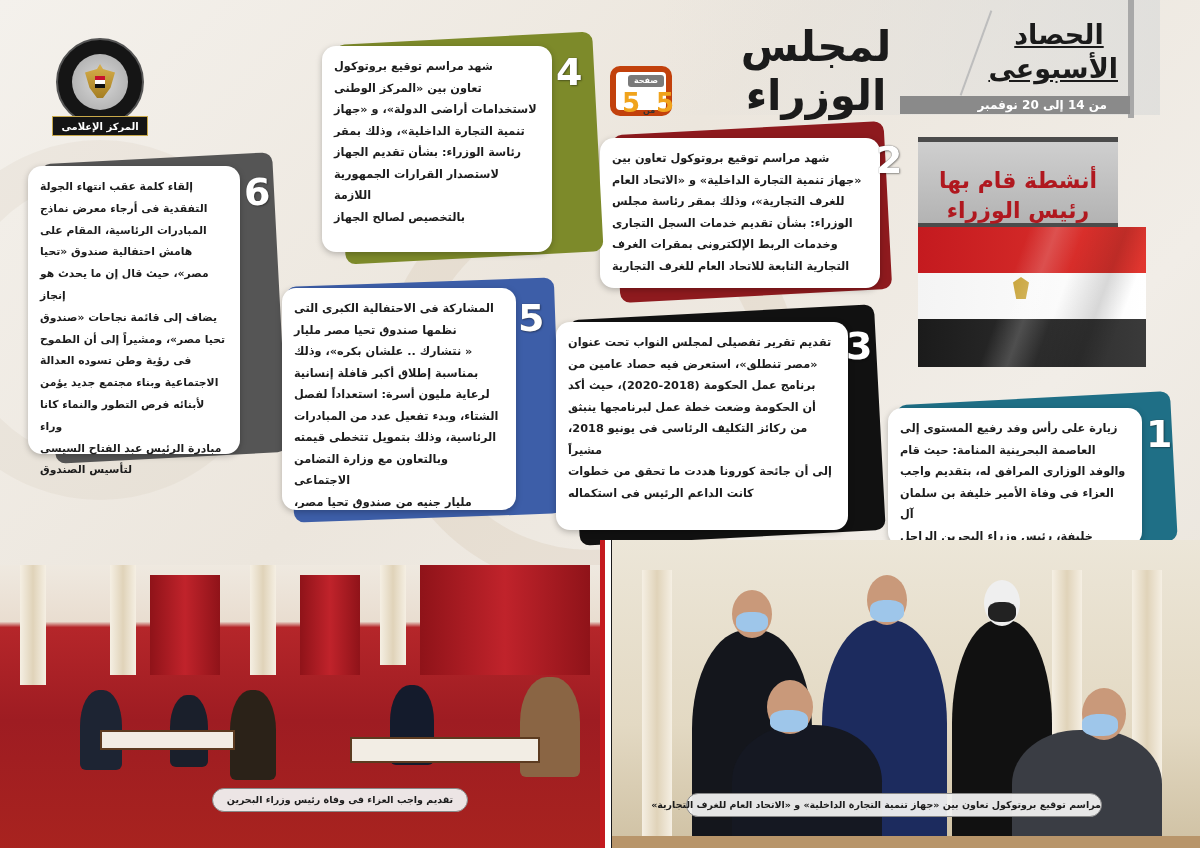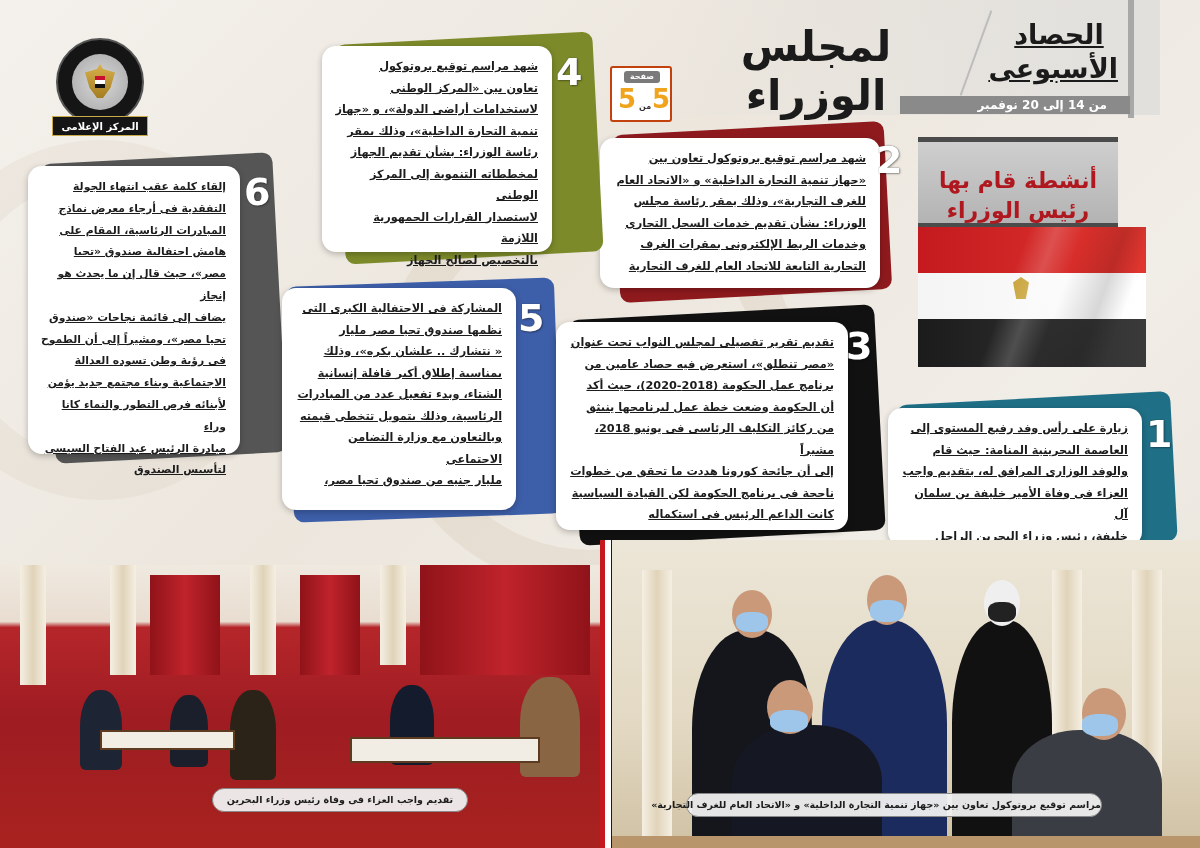--- a/index.html
+++ b/index.html
@@ -35,22 +35,22 @@
   }
   .title-sub {
     position: absolute; left: 1000px; top: 18px; width: 118px;
     font-weight: bold; font-size: 27px; line-height: 34px; color: #1b1b1b; text-align: center; text-decoration: underline;
   }
   .date-range {
     position: absolute; left: 900px; top: 96px; width: 225px; height: 18px;
     font-size: 12px; font-weight: bold; color: #ffffff; text-align: right; padding-right: 18px; line-height: 18px;
   }
   .page-badge {
-    position: absolute; left: 610px; top: 66px; width: 62px; height: 56px;
-    background: #ffffff; border: 2px solid #c2410c; border-radius: 3px;
+    position: absolute; left: 610px; top: 66px; width: 62px; height: 50px;
+    background: #ffffff; border: 6px solid #c2410c; border-radius: 10px;
     direction: ltr; text-align: center;
   }
   .page-badge .lbl {
     position: absolute; left: 12px; top: 3px; width: 36px; height: 12px;
     background: #7a7a7a; color:#fff; border-radius: 3px; font-size: 8px; line-height: 12px; font-weight: bold;
   }
   .page-badge .num { position: absolute; top: 16px; font-size: 26px; font-weight: bold; color: #f0a31c; }
   .page-badge .num.a { left: 6px; } .page-badge .num.b { left: 40px; }
   .page-badge .of { position: absolute; left: 27px; top: 34px; font-size: 8px; font-weight: bold; color: #333; }
 
@@ -103,22 +103,22 @@
   .flag .eagle-sm {
     position: absolute; left: 95px; top: 50px; width: 16px; height: 22px;
     background: #c9a43a; clip-path: polygon(50% 0, 100% 25%, 80% 100%, 20% 100%, 0 25%);
   }
 
   
   .card-back { position: absolute; border-radius: 10px; }
   .card {
     position: absolute; background: #ffffff; border-radius: 14px;
     box-shadow: 0 2px 6px rgba(0,0,0,0.25);
-    padding: 10px 14px 10px 12px; direction: rtl; text-align: right;
-    font-weight: bold; font-size: 11.3px; line-height: 21.5px; color: #1c1c1c; text-decoration: underline;
+    padding: 10px 14px 10px 12px; direction: rtl; text-align: left;
+    font-weight: bold; font-size: 11.3px; line-height: 21.5px; color: #1c1c1c;
   }
   .num-badge {
     position: absolute; font-family: "DejaVu Sans", sans-serif; font-weight: bold;
     font-size: 38px; color: #ffffff; text-shadow: 0 0 1px #333, 1px 1px 2px rgba(0,0,0,0.35);
   }
 
   
   .photo-left {
     position: absolute; left: 0; top: 565px; width: 605px; height: 283px; overflow: hidden;
     background: linear-gradient(180deg, #efe9e0 0%, #e9ddd0 20%, #b5262a 22%, #9e1c22 55%, #a8231f 100%);
@@ -200,21 +200,20 @@
 </div>
 <div class="num-badge" style="left:876px;top:138px;">2</div>
 
 <div class="card-back" style="left:340px;top:38px;width:258px;height:220px;background:#7d8a2a;transform:rotate(-3deg);"></div>
 <div class="card" style="left:322px;top:46px;width:230px;height:206px;">
   <div>شهد مراسم توقيع بروتوكول</div>
   <div>تعاون بين «المركز الوطنى</div>
   <div>لاستخدامات أراضى الدولة»، و «جهاز</div>
   <div>تنمية التجارة الداخلية»، وذلك بمقر</div>
   <div>رئاسة الوزراء: بشأن تقديم الجهاز</div>
-  <div>لمخططاته التنموية إلى المركز الوطنى</div>
   <div>لاستصدار القرارات الجمهورية اللازمة</div>
   <div>بالتخصيص لصالح الجهاز</div>
 </div>
 <div class="num-badge" style="left:556px;top:50px;">4</div>
 
 <div class="card-back" style="left:48px;top:158px;width:232px;height:300px;background:#555;transform:rotate(-3deg);"></div>
 <div class="card" style="left:28px;top:166px;width:212px;height:288px;font-size:10.8px;line-height:21.8px;">
   <div>إلقاء كلمة عقب انتهاء الجولة</div>
   <div>التفقدية فى أرجاء معرض نماذج</div>
   <div>المبادرات الرئاسية، المقام على</div>
@@ -229,36 +228,36 @@
   <div>لتأسيس الصندوق</div>
 </div>
 <div class="num-badge" style="left:244px;top:170px;">6</div>
 
 <div class="card-back" style="left:290px;top:282px;width:268px;height:236px;background:#3d5ea8;transform:rotate(-2deg);"></div>
 <div class="card" style="left:282px;top:288px;width:234px;height:222px;">
   <div>المشاركة فى الاحتفالية الكبرى التى</div>
   <div>نظمها صندوق تحيا مصر مليار</div>
   <div>« نتشارك .. علشان بكره»، وذلك</div>
   <div>بمناسبة إطلاق أكبر قافلة إنسانية</div>
+  <div>لرعاية مليون أسرة: استعداداً لفصل</div>
   <div>الشتاء، وبدء تفعيل عدد من المبادرات</div>
   <div>الرئاسية، وذلك بتمويل تتخطى قيمته</div>
   <div>وبالتعاون مع وزارة التضامن الاجتماعى</div>
   <div>مليار جنيه من صندوق تحيا مصر،</div>
 </div>
 <div class="num-badge" style="left:518px;top:296px;">5</div>
 
 <div class="card-back" style="left:574px;top:312px;width:306px;height:226px;background:#111;transform:rotate(-3deg);"></div>
 <div class="card" style="left:556px;top:322px;width:292px;height:208px;">
   <div>تقديم تقرير تفصيلى لمجلس النواب تحت عنوان</div>
   <div>«مصر تنطلق»، استعرض فيه حصاد عامين من</div>
   <div>برنامج عمل الحكومة (2018-2020)، حيث أكد</div>
   <div>أن الحكومة وضعت خطة عمل لبرنامجها ينبثق</div>
   <div>من ركائز التكليف الرئاسى فى يونيو 2018، مشيراً</div>
   <div>إلى أن جائحة كورونا هددت ما تحقق من خطوات</div>
-  <div>ناجحة فى برنامج الحكومة لكن القيادة السياسية</div>
   <div>كانت الداعم الرئيس فى استكماله</div>
 </div>
 <div class="num-badge" style="left:846px;top:324px;">3</div>
 
 <div class="card-back" style="left:900px;top:398px;width:274px;height:150px;background:#1f6f86;transform:rotate(-3deg);"></div>
 <div class="card" style="left:888px;top:408px;width:254px;height:138px;">
   <div>زيارة على رأس وفد رفيع المستوى إلى</div>
   <div>العاصمة البحرينية المنامة: حيث قام</div>
   <div>والوفد الوزارى المرافق له، بتقديم واجب</div>
   <div>العزاء فى وفاة الأمير خليفة بن سلمان آل</div>

